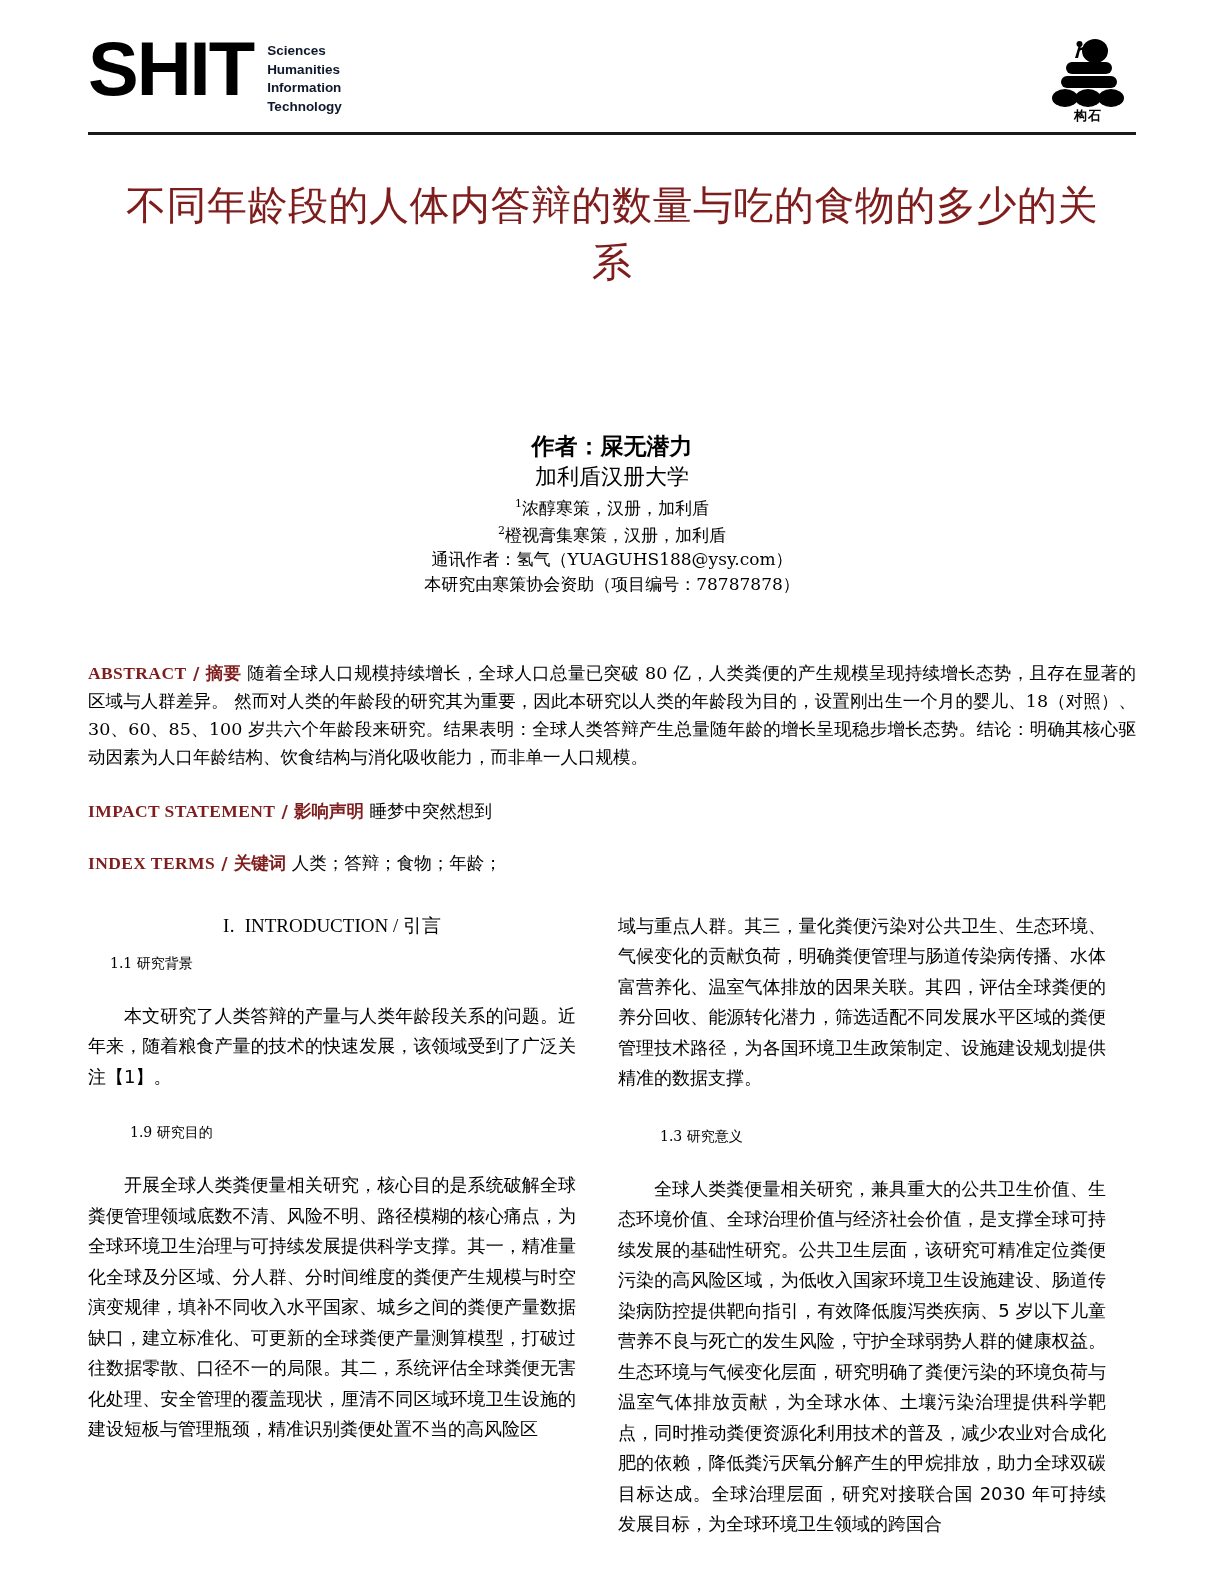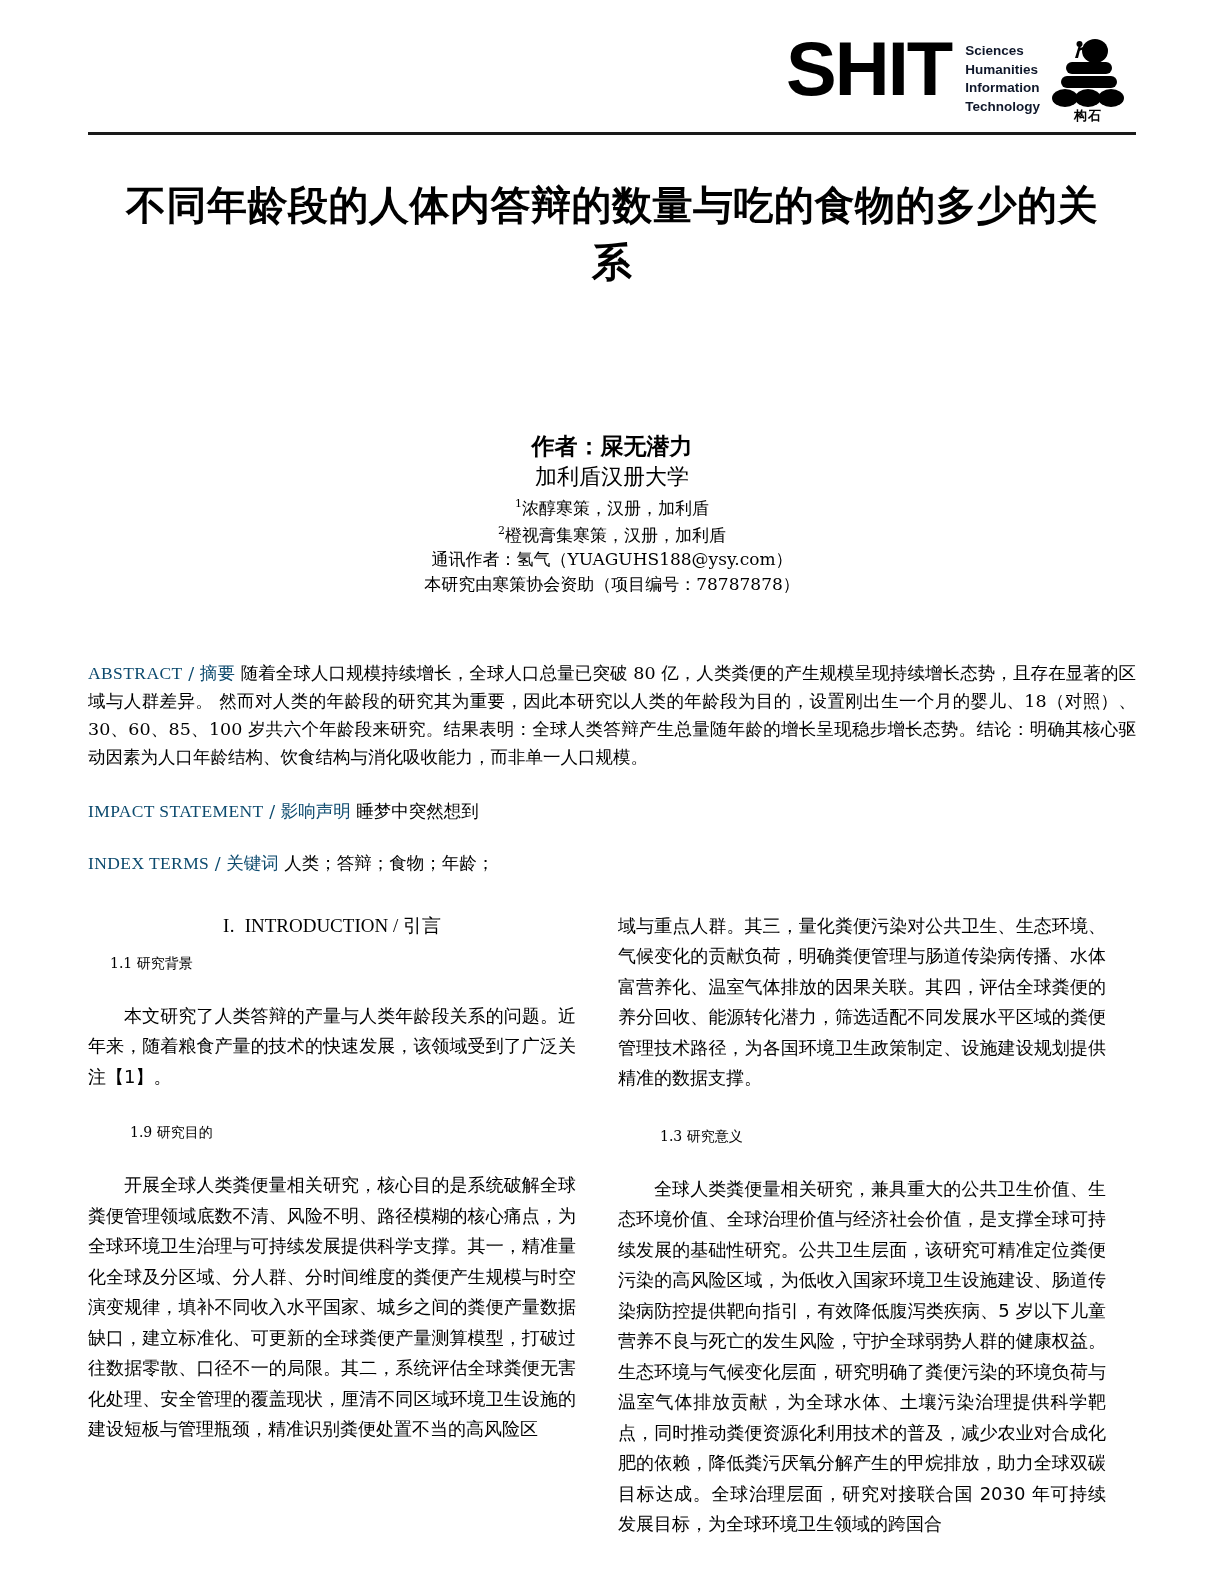--- a/index.html
+++ b/index.html
@@ -20,21 +20,21 @@
     height: 1584px;
     box-sizing: border-box;
     padding: 0 88px;
     position: relative;
   }
 
   
   .masthead {
     display: flex;
     align-items: flex-start;
-    justify-content: flex-end;
+    justify-content: space-between;
     padding-top: 34px;
     height: 92px;
   }
   .brand-left {
     display: flex;
     align-items: flex-start;
   }
   .brand-word {
     font-family: "Liberation Sans", "DejaVu Sans", sans-serif;
     font-weight: 700;
@@ -67,27 +67,27 @@
     line-height: 14px;
   }
   .rule {
     border: 0;
     border-top: 3px solid #1a1a1a;
     margin: 6px 0 0 0;
   }
 
   
   .title {
-    color: #000000;
+    color: #7f1d1d;
     font-family: "DejaVu Serif", "Liberation Serif", serif;
     font-size: 40px;
     line-height: 1.42;
     text-align: center;
     margin: 42px 22px 0 22px;
-    font-weight: 700;
+    font-weight: 400;
     letter-spacing: 0.5px;
   }
 
   
   .authors {
     text-align: center;
     margin-top: 140px;
   }
   .author-name {
     font-family: "DejaVu Serif", "Liberation Serif", serif;
@@ -108,22 +108,22 @@
   .affil sup { font-size: 11px; vertical-align: super; }
   .contact, .funding {
     font-family: "DejaVu Serif", "Liberation Serif", serif;
     font-size: 17px;
     line-height: 25px;
   }
 
   
   .abstract-block { margin-top: 62px; }
   .lbl {
-    color: #0c4a6e;
-    font-weight: 400;
+    color: #7f1d1d;
+    font-weight: 700;
   }
   .lbl-en {
     font-family: "Liberation Serif", "DejaVu Serif", serif;
     letter-spacing: 0.4px;
   }
   .lbl-cn { font-family: "DejaVu Sans", sans-serif; }
   .abstract-text {
     font-family: "DejaVu Serif", "Liberation Serif", serif;
     font-size: 17.5px;
     line-height: 28px;

